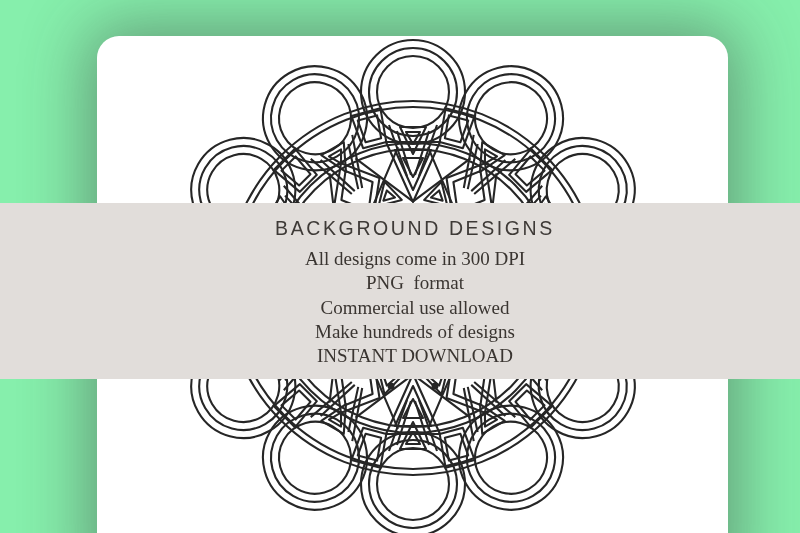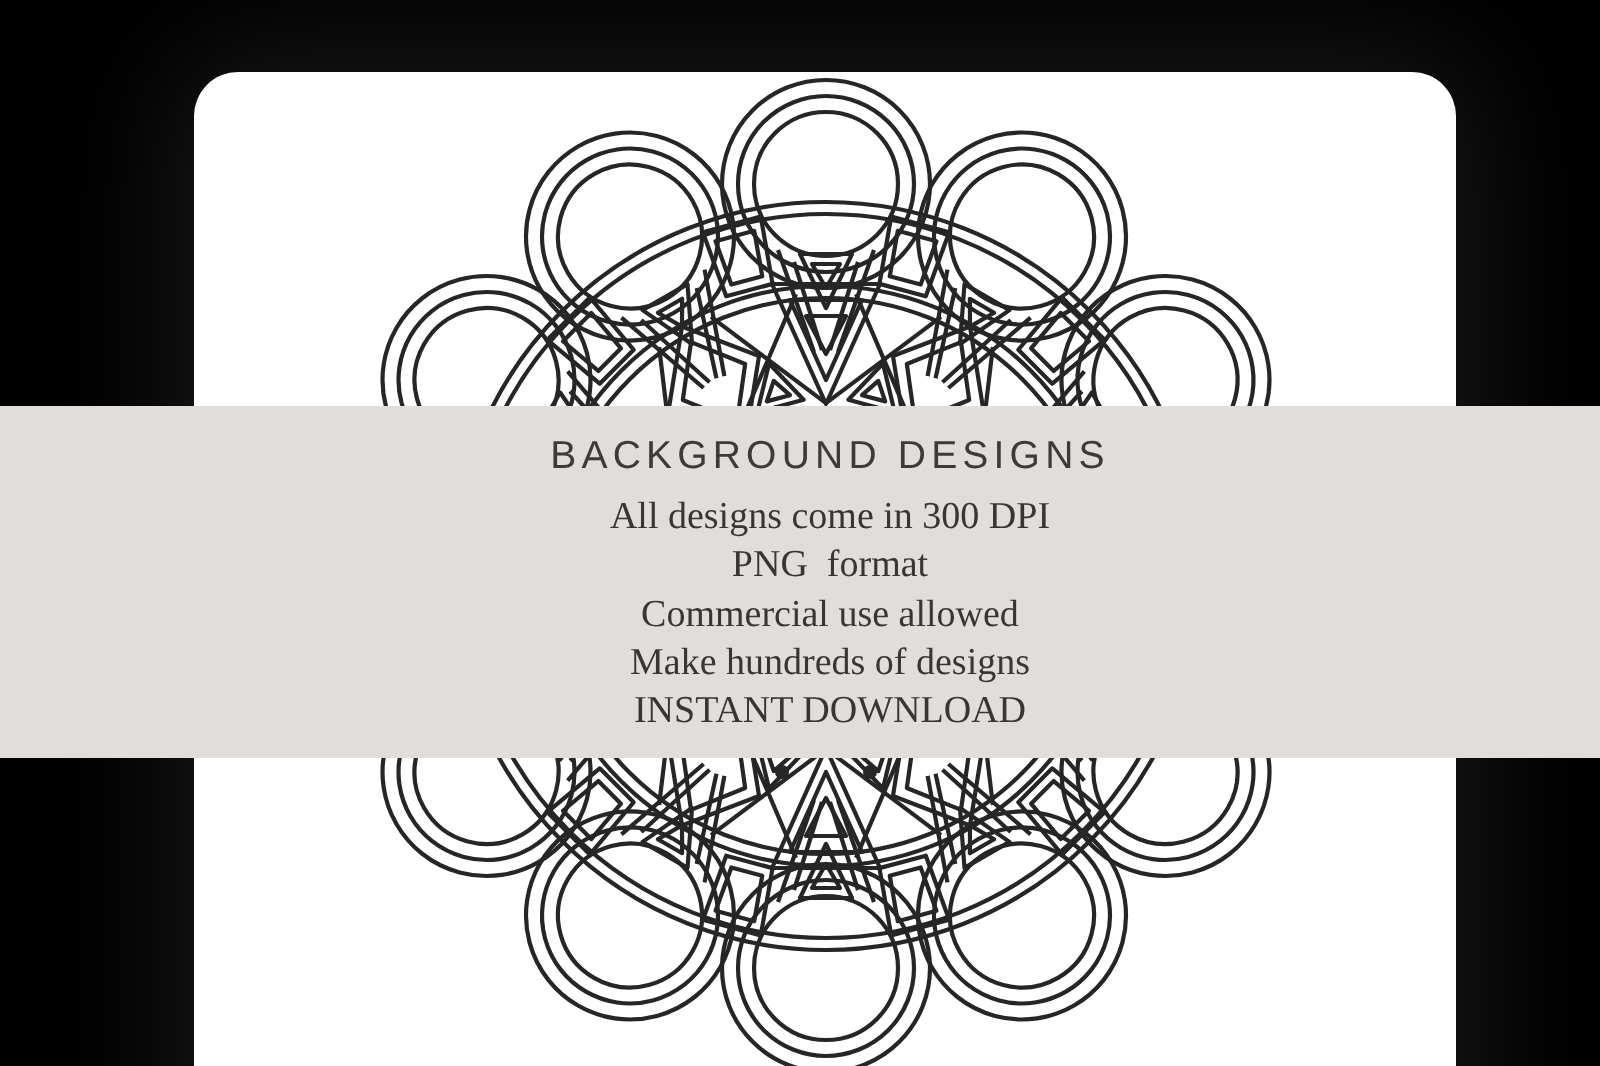--- a/index.html
+++ b/index.html
@@ -1,20 +1,20 @@
 <!DOCTYPE html>
 <html><head>
 <meta charset="utf-8">
 <style>
   html,body{margin:0;padding:0;background:#ffffff;}
   .stage{
     position:relative;
     width:800px;height:533px;
     overflow:hidden;
-    background:#000000;
+    background:#86efac;
     font-family:"Liberation Sans",sans-serif;
   }
   
   .card{
     position:absolute;
     left:97px;top:36px;
     width:631px;height:560px;
     background:#ffffff;
     border-radius:22px;
     box-shadow:0 0 65px 10px rgba(55,55,55,0.45);

